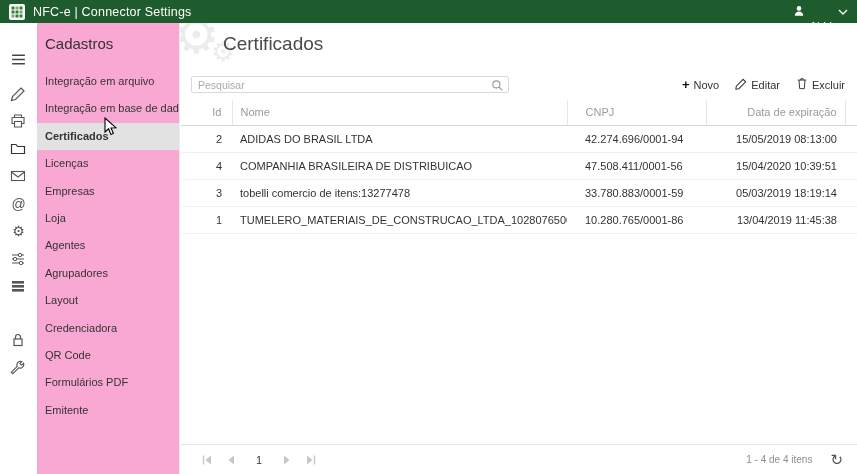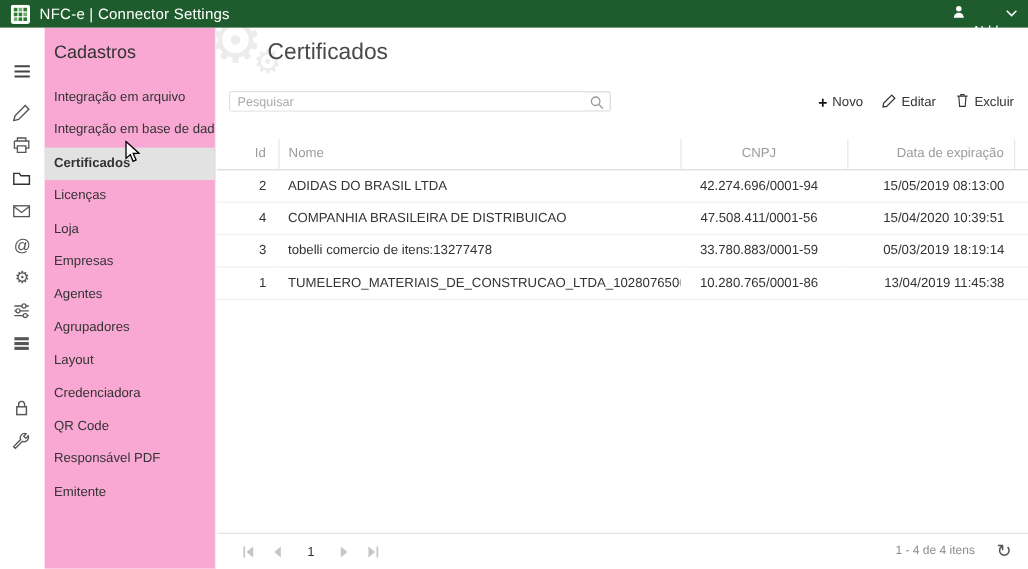--- a/index.html
+++ b/index.html
@@ -65,31 +65,31 @@
     font-family:"Liberation Sans", sans-serif; font-size:10.5px; color:#444;
   }
   .search-box input::placeholder { color:#aaa; }
   .search-icon { position:absolute; right:4px; top:2px; }
 
   .toolbar { position:absolute; right:0; top:1px; display:flex; gap:16px; align-items:center; }
   .tool-btn { display:flex; align-items:center; gap:4px; cursor:pointer; color:#333; font-size:11px; }
   .plus-glyph { font-size:13px; font-weight:bold; color:#111; line-height:13px; }
 
   
-  .grid { position:absolute; left:0; right:0; top:77px; z-index:1;margin-top:16px; }
+  .grid { position:absolute; left:0; right:0; top:77px; z-index:1; }
   table { width:100%; border-collapse:collapse; table-layout:fixed; }
   th {
     font-weight:normal; color:#9b9b9b; height:25px; font-size:11px;
     border-bottom:1px solid #d9d9d9; background:#fff; cursor:pointer;
   }
   th + th { border-left:1px solid #e7e7e7; }
   td { height:27px; font-size:11px; color:#333; border-bottom:1px solid #f0f0f0; background:#fff; white-space:nowrap; overflow:hidden; }
   .col-id   { width:51px;  text-align:right; padding-right:10px; }
   .col-nome { text-align:left;  padding-left:8px; }
-  .col-cnpj { width:139px; text-align:center; padding-right:8px; }
+  .col-cnpj { width:139px; text-align:left; padding-right:8px;padding-left:18px; }
   .col-data { width:139px; text-align:right; padding-right:8px; }
   .col-fill { width:12px; }
   tbody tr { cursor:pointer; }
 
   
   .pager {
     position:absolute; left:0; right:0; bottom:0; height:30px;
     border-top:1px solid #e3e3e3; background:#fff; display:flex;
     align-items:center; padding:0 14px; color:#999; z-index:2;
   }
@@ -195,28 +195,28 @@
   </span>
 </div>
 
 <div class="menu">
   <div class="menu-title">Cadastros</div>
   <div class="menu-items">
     <div class="menu-item">Integração em arquivo</div>
     <div class="menu-item">Integração em base de dados</div>
     <div class="menu-item selected">Certificados</div>
     <div class="menu-item">Licenças</div>
+    <div class="menu-item">Empresas</div>
     <div class="menu-item">Loja</div>
-    <div class="menu-item">Empresas</div>
     <div class="menu-item">Agentes</div>
     <div class="menu-item">Agrupadores</div>
     <div class="menu-item">Layout</div>
     <div class="menu-item">Credenciadora</div>
     <div class="menu-item">QR Code</div>
-    <div class="menu-item">Responsável PDF</div>
+    <div class="menu-item">Formulários PDF</div>
     <div class="menu-item">Emitente</div>
   </div>
 </div>
 
 <div class="main">
   <div class="watermark">
     <span class="g1">⚙</span>
       <span class="g2">⚙</span>
   </div>
   <div class="page-title">Certificados</div>

